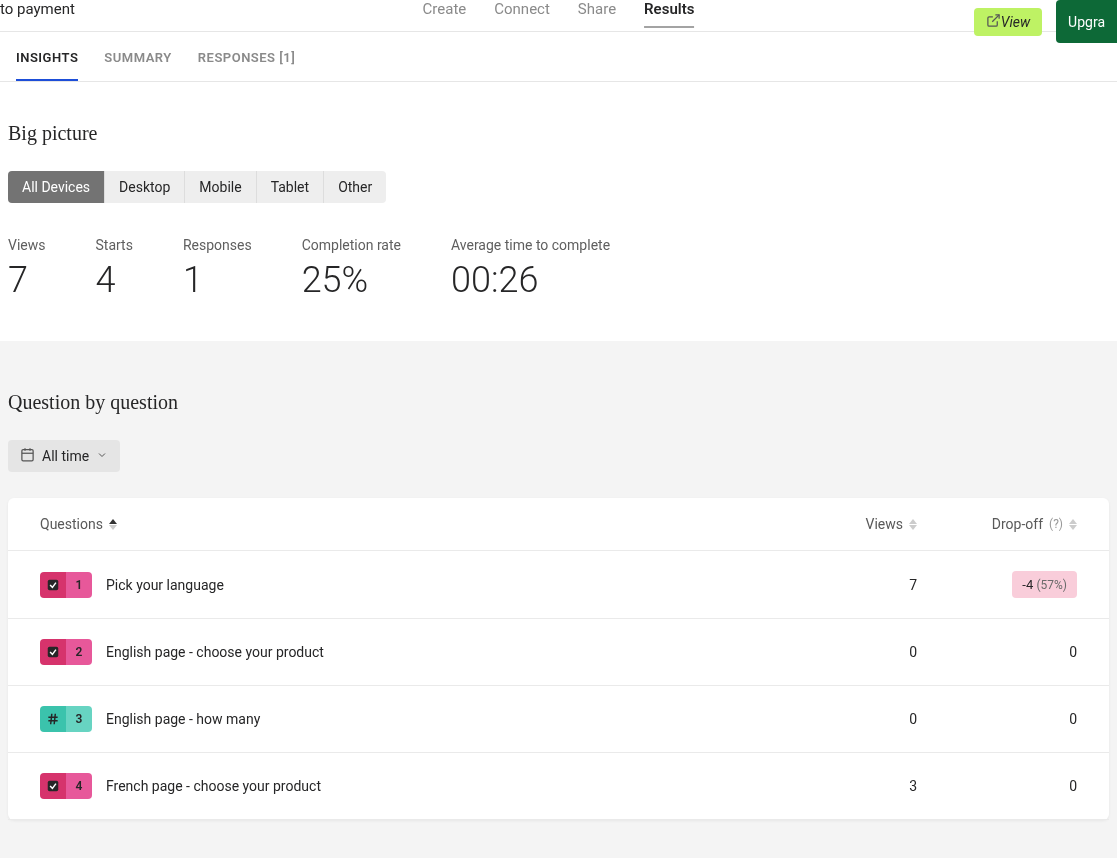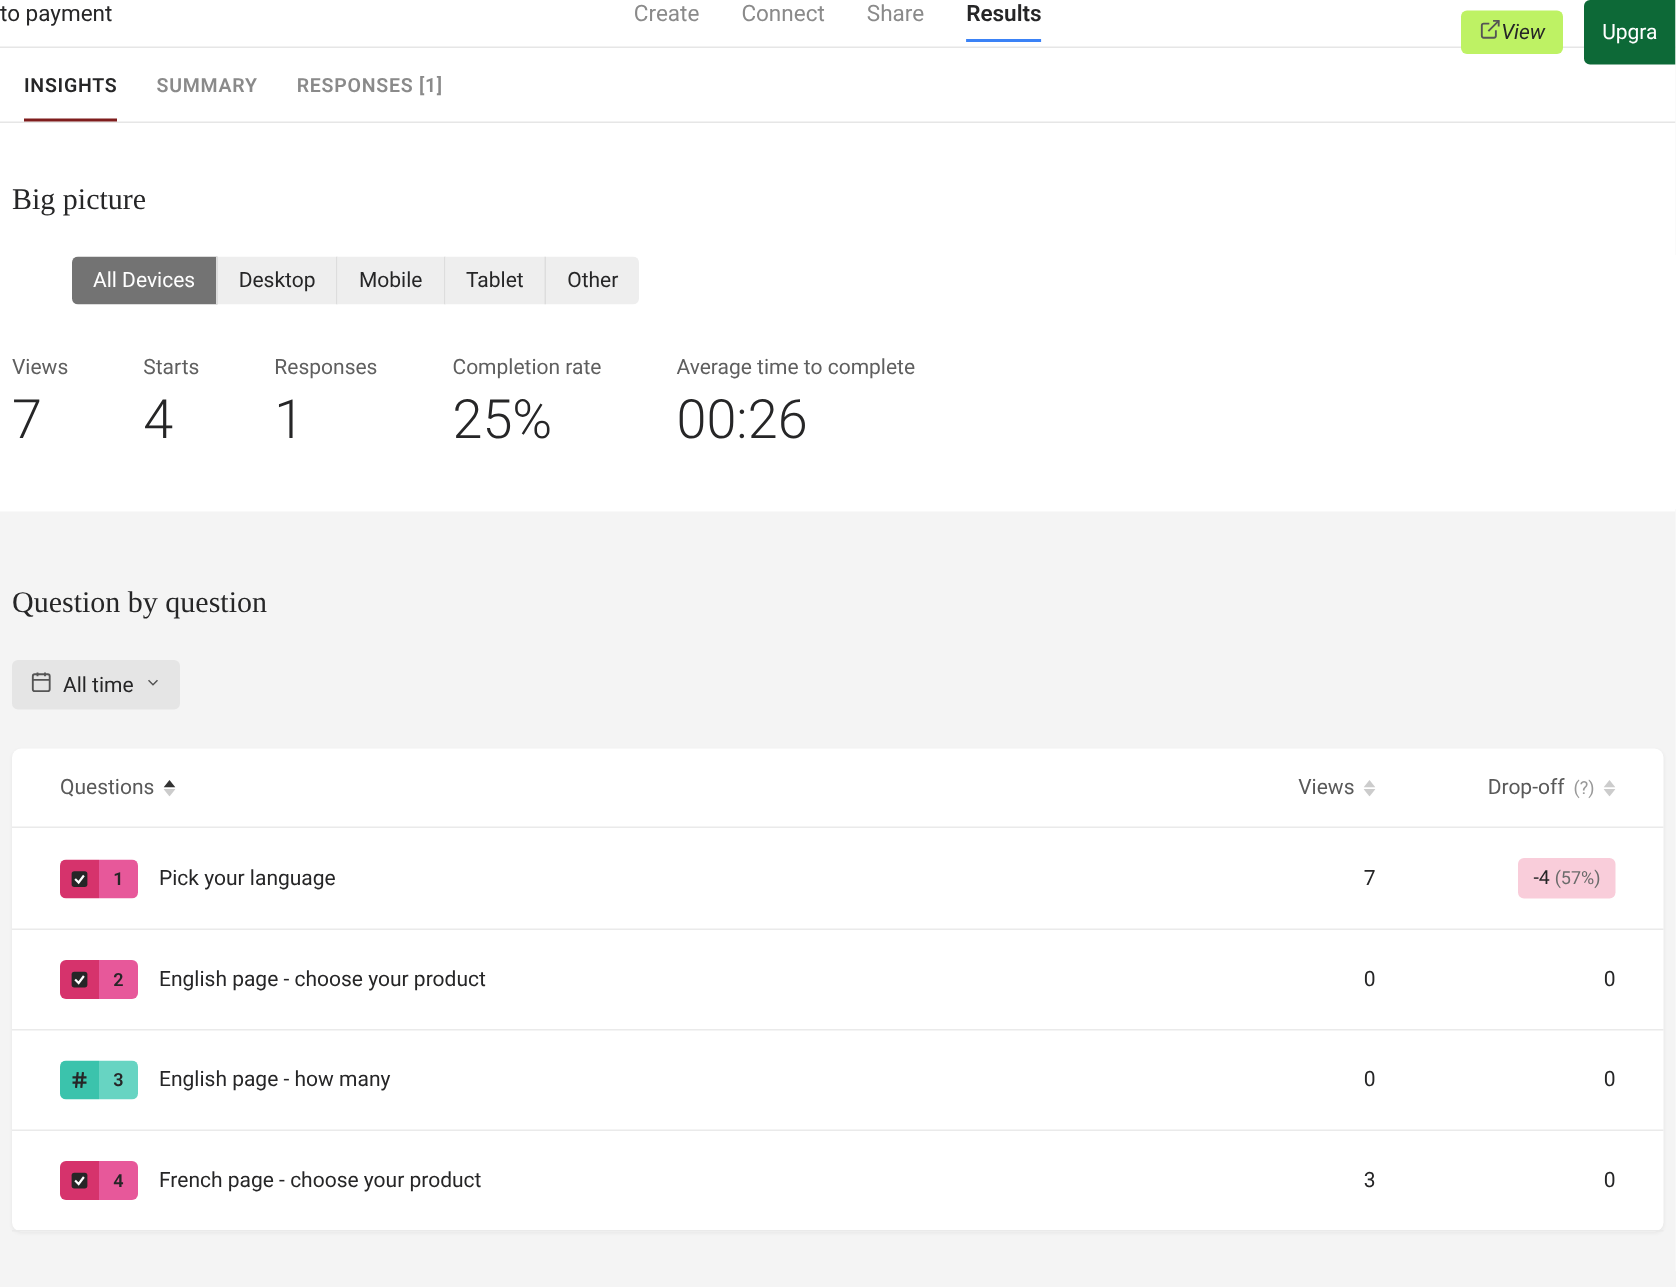--- a/index.html
+++ b/index.html
@@ -34,21 +34,21 @@
   }
   .top-center .nav-item {
     color: #8a8a8a;
     font-size: 15px;
     cursor: pointer;
     padding-bottom: 8px;
   }
   .top-center .nav-item.active {
     color: #262627;
     font-weight: 600;
-    border-bottom: 2px solid #3b82f6;
+    border-bottom: 2px solid #a3a3a3;
   }
   .top-right {
     display: flex;
     align-items: center;
     gap: 14px;
     padding-right: 0;
   }
   .view-btn {
     display: inline-flex;
     align-items: center;
@@ -81,37 +81,36 @@
   .sub-tabs .tab {
     color: #8a8a8a;
     letter-spacing: 0.5px;
     font-size: 13px;
     font-weight: 600;
     padding-bottom: 14px;
     cursor: pointer;
   }
   .sub-tabs .tab.active {
     color: #262627;
-    border-bottom: 2px solid #7f1d1d;
+    border-bottom: 2px solid #1d4ed8;
   }
   .section {
     padding: 40px 8px 40px 8px;
   }
   .section-title {
     font-size: 20px;
     font-weight: 400;
     margin-bottom: 26px;
     color: #262627;
     font-family: Georgia, 'Times New Roman', Times, serif;
   }
   .device-tabs {
     display: inline-flex;
     border-radius: 4px;
     overflow: hidden;
-    margin-left: 40px;
   }
   .device-tabs .dtab {
     background: #eeeeee;
     color: #262627;
     padding: 8px 14px;
     font-size: 14px;
     cursor: pointer;
     border-right: 1px solid #ddd;
   }
   .device-tabs .dtab:last-child { border-right: none; }

